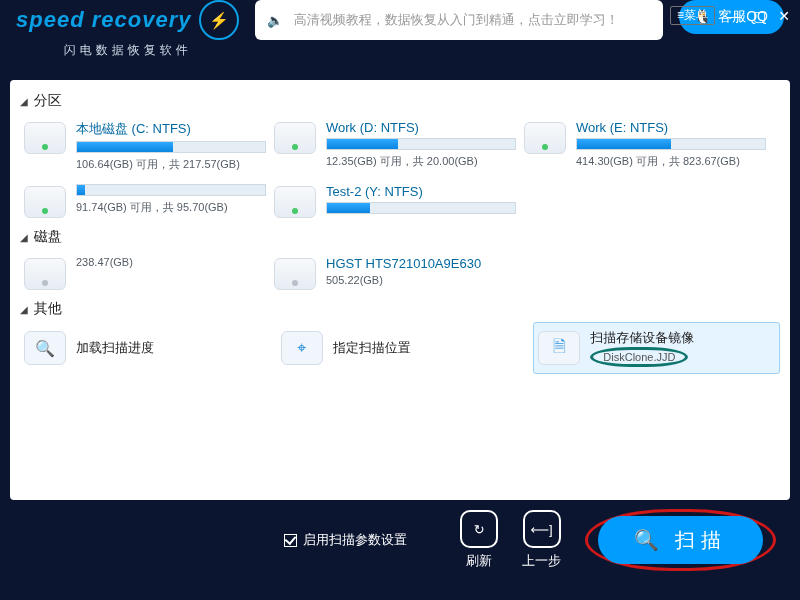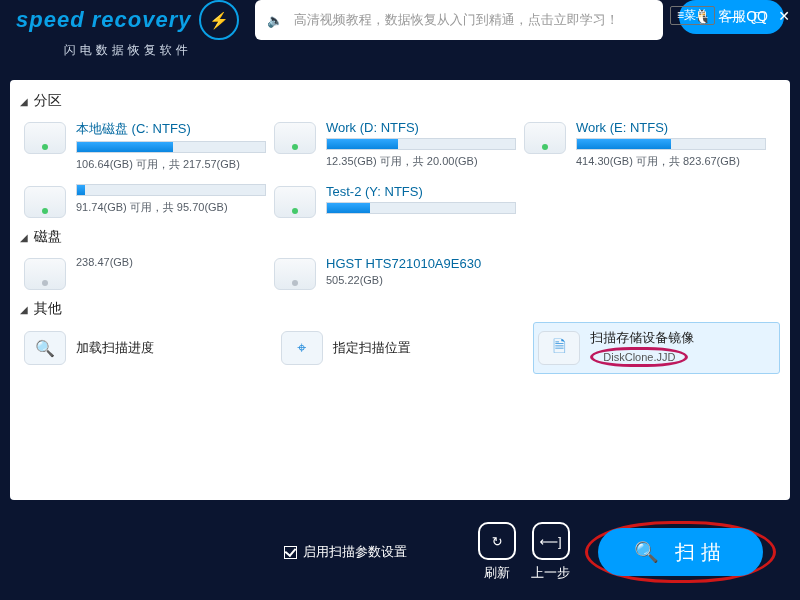--- a/index.html
+++ b/index.html
@@ -28,22 +28,22 @@
 .drive-title { font-size: 13px; margin-bottom: 3px; color: #0369a1; }
 .bar { height: 12px; background: #e6eef5; border: 1px solid #cfd9e3; margin-bottom: 4px; position: relative; }
 .bar .fill { height: 100%; background: linear-gradient(#2fa8ff,#0a86e0); }
 .drive-meta { color: #545c66; font-size: 11px; }
 .other-row { display: flex; gap: 10px; }
 .other-item { width: 250px; display: flex; gap: 10px; align-items: center; padding: 6px 4px; border-radius: 3px; cursor: pointer; }
 .other-item.selected { background: #e6f4ff; border: 1px solid #9fd2f5; }
 .tool-icon { width: 42px; height: 34px; background: #f0f6fb; border: 1px solid #d4dde6; border-radius: 6px; display: flex; align-items: center; justify-content: center; color: #2b8fdc; font-size: 16px; }
 .other-text { font-size: 13px; }
 .other-sub { font-size: 11px; color: #555; position: relative; display: inline-block; }
-.circled { border: 3px solid #be185d; border-radius: 50% / 60%; padding: 1px 10px; }
-.footer { height: 80px; display: flex; align-items: center; justify-content: flex-end; gap: 15px; padding: 0 24px; color: #fff; font-size: 13px; margin-top: 12px; }
+.circled { border: 3px solid #0f766e; border-radius: 50% / 60%; padding: 1px 10px; }
+.footer { height: 80px; display: flex; align-items: center; justify-content: flex-end; gap: 24px; padding: 0 24px; color: #fff; font-size: 13px; }
 .chk-row { display: flex; align-items: center; gap: 6px; margin-right: auto; margin-left: 260px; }
 .chk { width: 13px; height: 13px; border: 1px solid #fff; display: inline-block; position: relative; }
 .chk::after { content: ""; position: absolute; left: 2px; top: -1px; width: 5px; height: 8px; border: solid #fff; border-width: 0 2px 2px 0; transform: rotate(40deg); }
 .icon-btn { display: flex; flex-direction: column; align-items: center; gap: 4px; cursor: pointer; }
 .icon-box { width: 38px; height: 38px; border: 2px solid #fff; border-radius: 10px; display: flex; align-items: center; justify-content: center; }
 .scan-btn { background: #009dff; color: #fff; border: none; border-radius: 28px; height: 48px; padding: 0 36px; font-size: 20px; display: flex; align-items: center; gap: 10px; cursor: pointer; letter-spacing: 6px; }
 .scan-wrap { border: 3px solid #d01818; border-radius: 50% / 55%; padding: 4px 10px; }
 </style>
 </head>
 <body>

